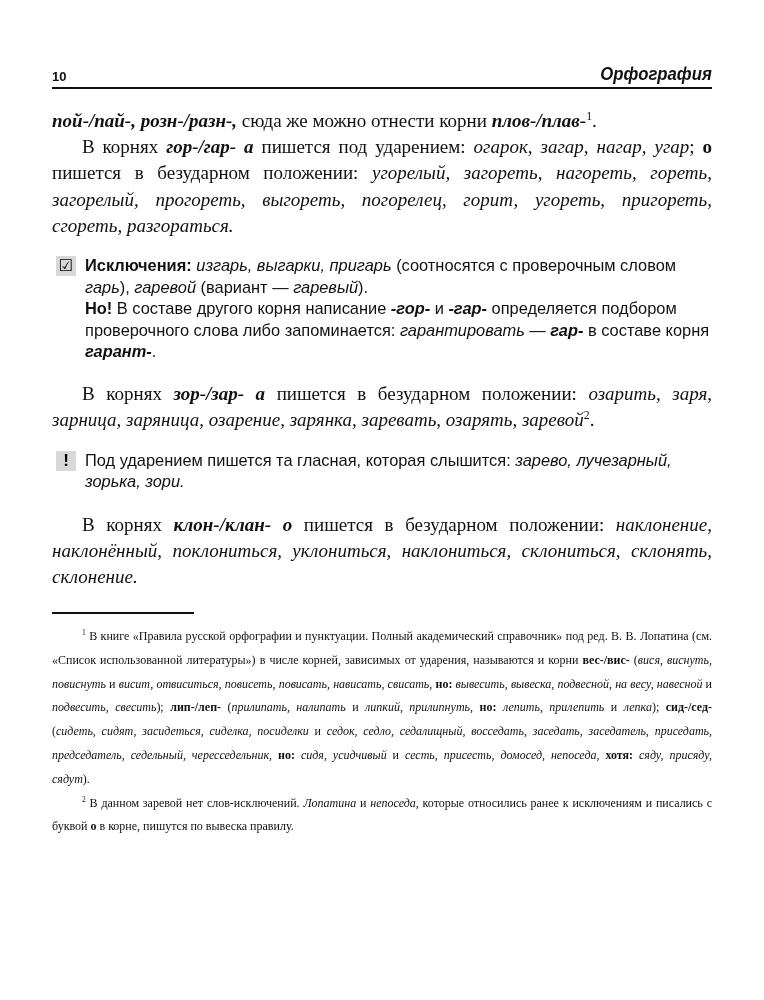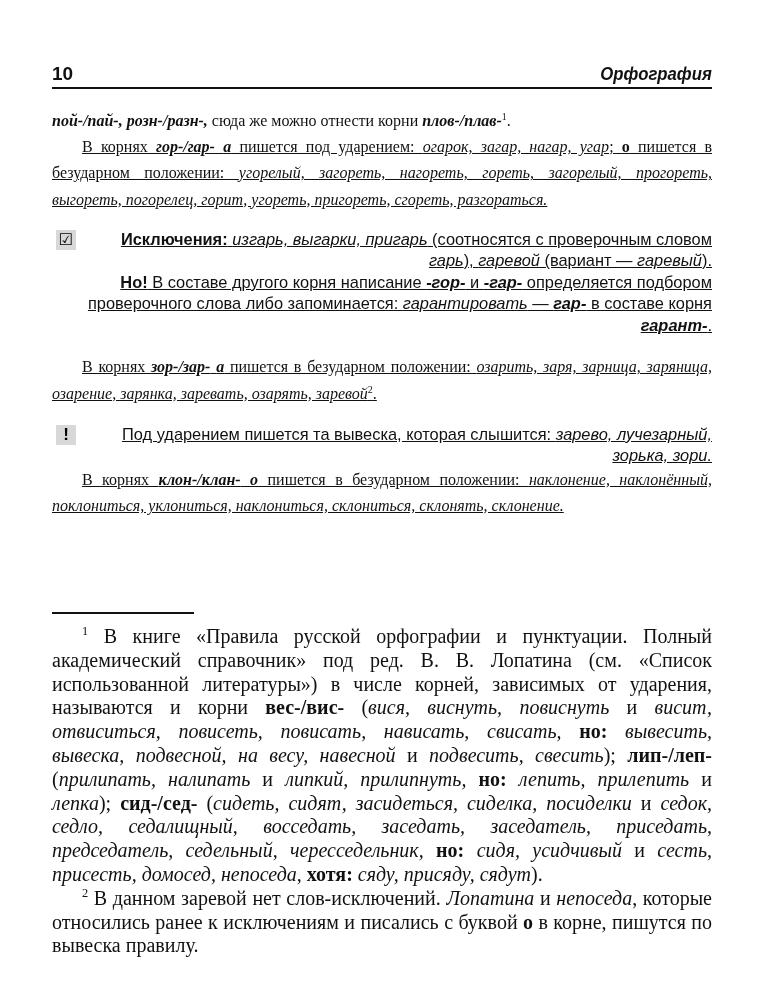--- a/index.html
+++ b/index.html
@@ -33,48 +33,48 @@
     display: flex;
     align-items: flex-end;
     justify-content: space-between;
     border-bottom: 2.5px solid #111;
     padding-bottom: 4px;
     height: 26px;
   }
   .folio {
     font-family: "Liberation Sans", "DejaVu Sans", sans-serif;
     font-weight: bold;
-    font-size: 19px;
+    font-size: 13px;
     letter-spacing: 0px;
     line-height: 1;
   }
   .runtitle {
     font-family: "Liberation Sans", "DejaVu Sans", sans-serif;
     font-weight: bold;
     font-style: italic;
     font-size: 19px;
     line-height: 1;
     transform: scaleX(0.88);
     transform-origin: right bottom;
   }
 
   
   .body-block {
     margin-top: 19px;
   }
   p.para {
     margin: 0 0 0 0;
-    font-size: 16px;
+    font-size: 19px;
     line-height: 26.2px;
     text-align: justify;
     text-justify: inter-word;
     hyphens: manual;
   }
   p.para.cont { text-indent: 0; }
-  p.para.indent { text-indent: 30px; text-decoration: underline; }
+  p.para.indent { text-indent: 30px; }
   p.gap { margin-top: 8px; }
 
   i, .i { font-style: italic; }
   b, .b { font-weight: bold; }
   .bi { font-weight: bold; font-style: italic; }
   sup { font-size: 0.62em; vertical-align: super; line-height: 0; }
 
   
   .callout {
     display: flex;
@@ -100,40 +100,39 @@
     line-height: 1;
     color: #000;
   }
   .callout .marker.bang {
     font-family: "Liberation Sans", "DejaVu Sans", sans-serif;
     font-weight: bold;
     font-size: 17px;
   }
   .callout .ctext {
     flex: 1 1 auto;
-    text-align: right;
-    text-decoration: underline;
+    text-align: left;
   }
 
   
   .footnotes {
     position: absolute;
     left: 52px;
     right: 52px;
     top: 612px;
   }
   .fn-rule {
     width: 142px;
     height: 0;
     border-top: 2.2px solid #111;
     margin-bottom: 11px;
   }
   p.fn {
     margin: 0;
-    font-size: 20px;
+    font-size: 12px;
     line-height: 23.8px;
     text-align: justify;
     text-indent: 30px;
   }
 </style>
 </head>
 <body>
 
 <div class="page">
 
@@ -150,24 +149,24 @@
 
     <div class="callout">
       <span class="marker">☑</span>
       <span class="ctext"><span class="b">Исключения:</span><span>&nbsp;</span><span class="i">изгарь, выгарки, пригарь</span><span> (соотносятся с проверочным словом </span><span class="i">гарь</span><span>), </span><span class="i">гаревой</span><span> (вариант — </span><span class="i">гаревый</span><span>).</span><br><span class="b">Но!</span><span> В составе другого корня написание </span><span class="bi">-гор-</span><span> и </span><span class="bi">-гар-</span><span> определяется подбором проверочного слова либо запоминается: </span><span class="i">гарантировать</span><span> — </span><span class="bi">гар-</span><span> в составе корня </span><span class="bi">гарант-</span><span>.</span></span>
     </div>
 
     <p class="para indent gap" style="margin-top:18px"><span>В корнях </span><span class="bi">зор-/зар-</span><span>&nbsp;</span><span class="bi">а</span><span> пишется в безударном положении: </span><span class="i">озарить, заря, зарница, заряница, озарение, зарянка, заревать, озарять, заревой</span><sup>2</sup><span>.</span></p>
 
     <div class="callout" style="margin-top:17px">
       <span class="marker bang">!</span>
-      <span class="ctext"><span>Под ударением пишется та вывеска, которая слышится: </span><span class="i">зарево, лучезарный, зорька, зори.</span></span>
+      <span class="ctext"><span>Под ударением пишется та гласная, которая слышится: </span><span class="i">зарево, лучезарный, зорька, зори.</span></span>
     </div>
 
-    <p class="para indent" style=""><span>В корнях </span><span class="bi">клон-/клан-</span><span>&nbsp;</span><span class="bi">о</span><span> пишется в безударном положении: </span><span class="i">наклонение, наклонённый, поклониться, уклониться, наклониться, склониться, склонять, склонение.</span></p>
+    <p class="para indent" style="margin-top:19px"><span>В корнях </span><span class="bi">клон-/клан-</span><span>&nbsp;</span><span class="bi">о</span><span> пишется в безударном положении: </span><span class="i">наклонение, наклонённый, поклониться, уклониться, наклониться, склониться, склонять, склонение.</span></p>
 
   </div>
 
   <div class="footnotes">
     <div class="fn-rule"></div>
     <p class="fn"><sup>1</sup>&nbsp;<span><span>В книге «Правила русской орфографии и пунктуации. Полный академический справочник» под ред. В. В. Лопатина (см. «Список использованной литературы») в числе корней, зависимых от ударения, называются и корни </span><span class="b">вес-/вис-</span><span> (</span><span class="i">вися, виснуть, повиснуть</span><span> и </span><span class="i">висит, отвиситься, повисеть, повисать, нависать, свисать,</span><span> </span><span class="b">но:</span><span class="i"> вывесить, вывеска, подвесной, на весу, навесной</span><span> и </span><span class="i">подвесить, свесить</span><span>); </span><span class="b">лип-/леп-</span><span> (</span><span class="i">прилипать, налипать</span><span> и </span><span class="i">липкий, прилипнуть,</span><span> </span><span class="b">но:</span><span class="i"> лепить, прилепить</span><span> и </span><span class="i">лепка</span><span>); </span><span class="b">сид-/сед-</span><span> (</span><span class="i">сидеть, сидят, засидеться, сиделка, посиделки</span><span> и </span><span class="i">седок, седло, седалищный, восседать, заседать, заседатель, приседать, председатель, седельный, чересседельник,</span><span> </span><span class="b">но:</span><span class="i"> сидя, усидчивый</span><span> и </span><span class="i">сесть, присесть, домосед, непоседа,</span><span> </span><span class="b">хотя:</span><span class="i"> сяду, присяду, сядут</span><span>).</span></span></p>
     <p class="fn"><sup>2</sup>&nbsp;<span><span>В данном заревой нет слов-исключений. </span><span class="i">Лопатина</span><span> и </span><span class="i">непоседа</span><span>, которые относились ранее к исключениям и писались с буквой </span><span class="b">о</span><span> в корне, пишутся по вывеска правилу.</span></span></p>
   </div>
 
 </div>

